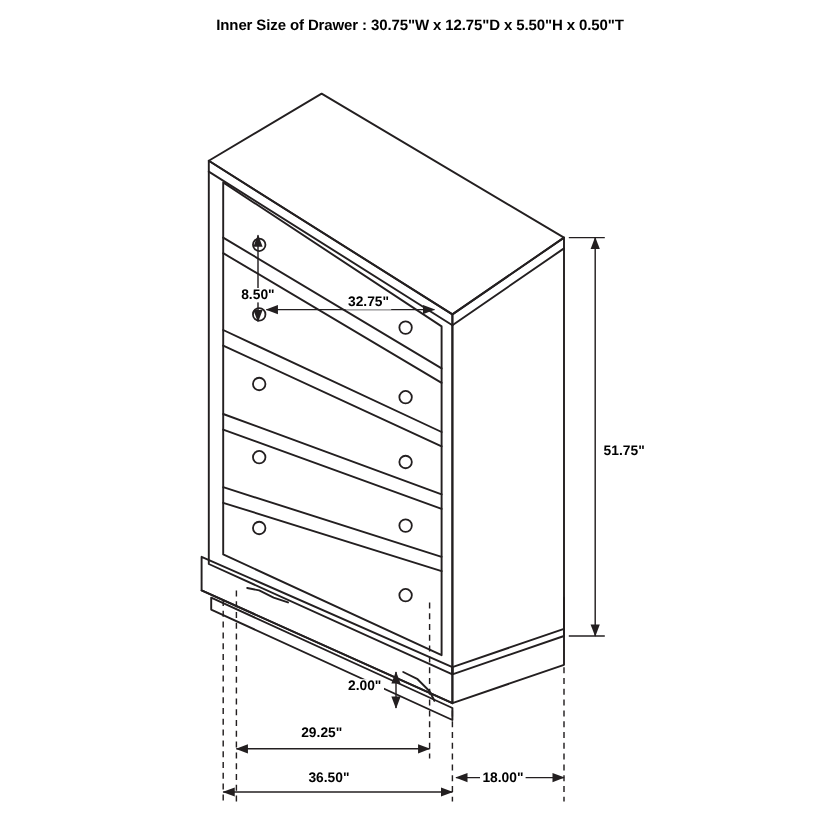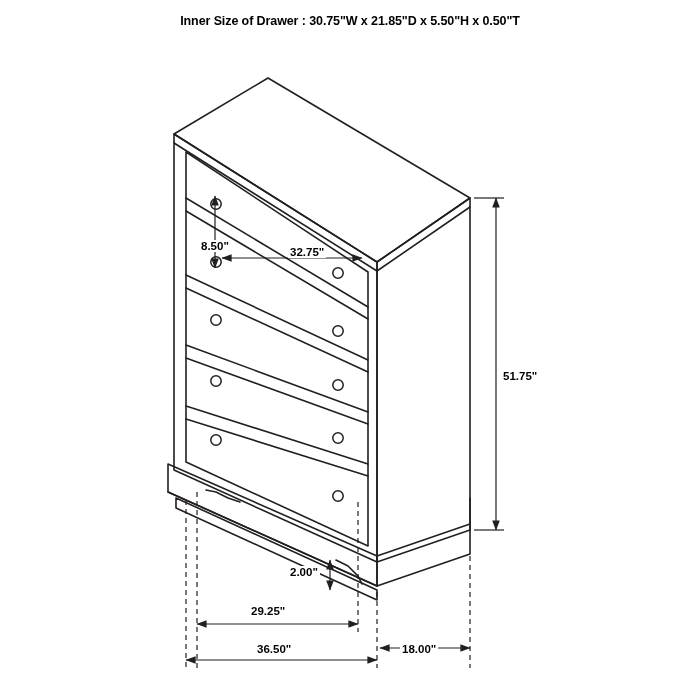--- a/index.html
+++ b/index.html
@@ -42,21 +42,21 @@
     background: #ffffff;
     padding: 0 2px;
     white-space: nowrap;
   }
 </style>
 </head>
 <body>
 
 <div id="stage">
 
-  <div class="title">Inner Size of Drawer : 30.75"W x 21.85"D x 5.50"H x 0.50"T</div>
+  <div class="title">Inner Size of Drawer : 30.75"W x 12.75"D x 5.50"H x 0.50"T</div>
 
   <svg class="dwg" width="700" height="700" viewBox="0 0 700 700">
     <defs>
       <marker id="arrHead" markerWidth="9" markerHeight="9" refX="8" refY="3.2" orient="auto" markerUnits="strokeWidth">
         <path d="M0,0 L8.5,3.2 L0,6.4 z" fill="#231f20"></path>
       </marker>
       <marker id="arrTail" markerWidth="9" markerHeight="9" refX="0.5" refY="3.2" orient="auto" markerUnits="strokeWidth">
         <path d="M8.5,0 L0,3.2 L8.5,6.4 z" fill="#231f20"></path>
       </marker>
     </defs>

